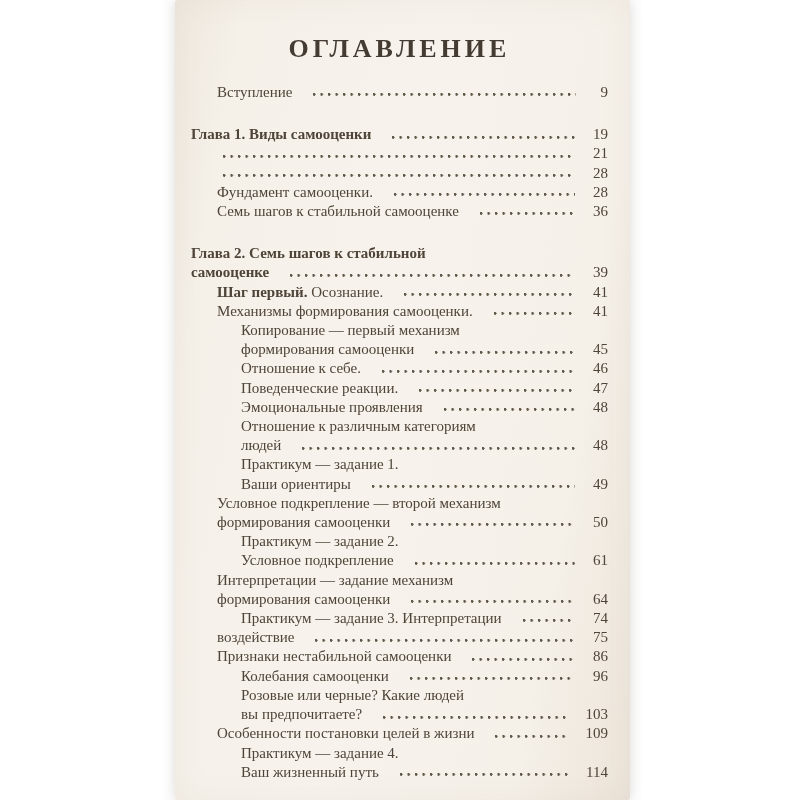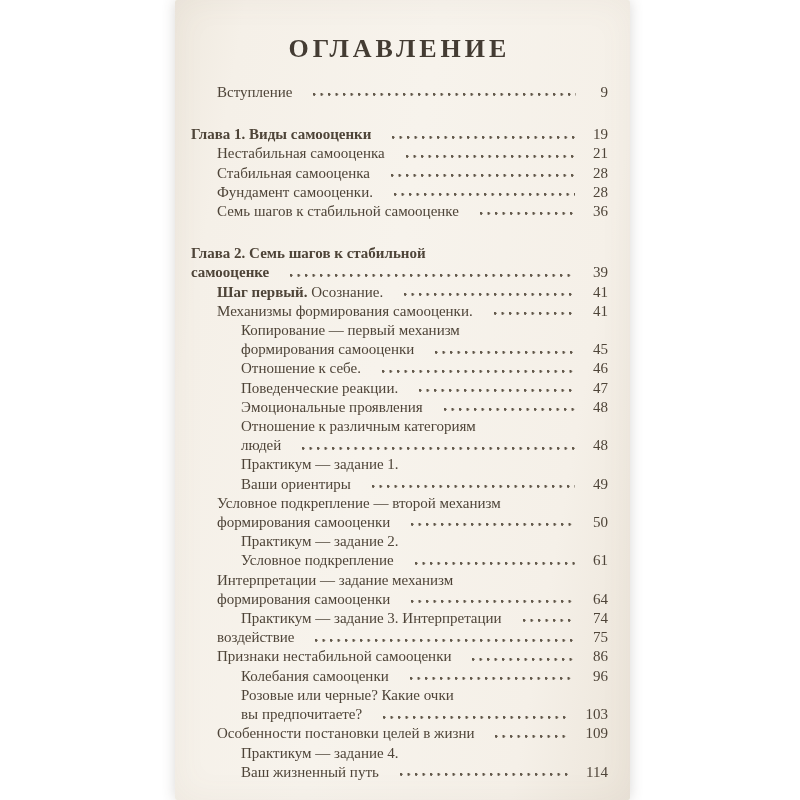--- a/index.html
+++ b/index.html
@@ -89,28 +89,26 @@
         </div>
         <div class="toc-row level-0 gap bold">
           <div class="toc-line">
             <span class="txt">Глава 1. Виды самооценки</span>
             <span class="leader"></span>
             <span class="pg">19</span>
           </div>
         </div>
         <div class="toc-row level-1">
           <div class="toc-line">
-            <span class="txt">Нестабильная самооценка</span>
             <span class="leader"></span>
             <span class="pg">21</span>
           </div>
         </div>
         <div class="toc-row level-1">
           <div class="toc-line">
-            <span class="txt">Стабильная самооценка</span>
             <span class="leader"></span>
             <span class="pg">28</span>
           </div>
         </div>
         <div class="toc-row level-1">
           <div class="toc-line">
             <span class="txt">Фундамент самооценки.</span>
             <span class="leader"></span>
             <span class="pg">28</span>
           </div>
@@ -250,21 +248,21 @@
         </div>
         <div class="toc-row level-2">
           <div class="toc-line">
             <span class="txt">Колебания самооценки</span>
             <span class="leader"></span>
             <span class="pg">96</span>
           </div>
         </div>
         <div class="toc-row level-2">
           <div class="toc-line">
-            <span class="txt">Розовые или черные? Какие очки</span>
+            <span class="txt">Розовые или черные? Какие людей</span>
           </div>
           <div class="toc-line">
             <span class="txt">вы предпочитаете?</span>
             <span class="leader"></span>
             <span class="pg">103</span>
           </div>
         </div>
         <div class="toc-row level-1">
           <div class="toc-line">
             <span class="txt">Особенности постановки целей в жизни</span>

